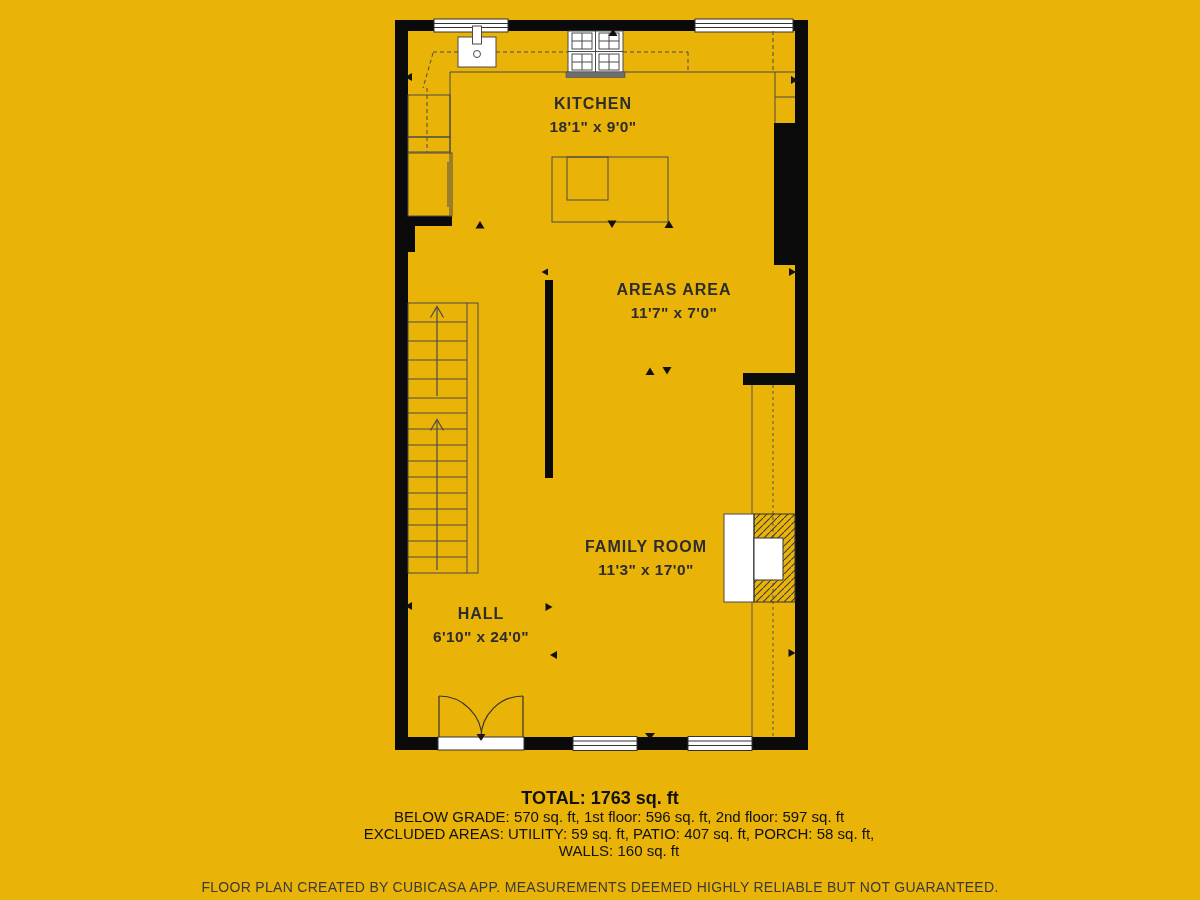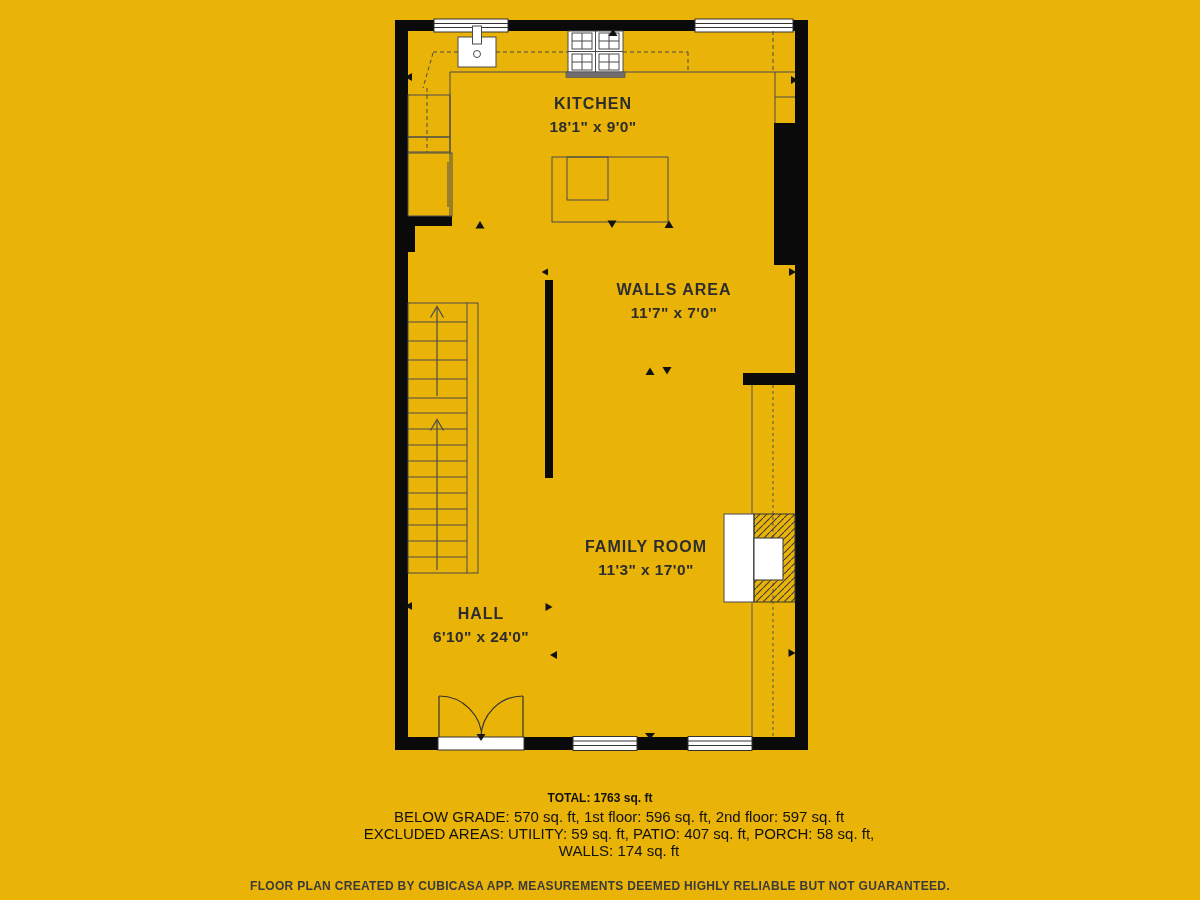--- a/index.html
+++ b/index.html
@@ -10,25 +10,25 @@
   svg{position:absolute;left:0;top:0;}
   .room-label{
     position:absolute;transform:translate(-50%,-50%);
     text-align:center;white-space:nowrap;color:#2d2d2d;
   }
   .room-name{font-size:16px;font-weight:600;letter-spacing:1px;line-height:23px;}
   .room-dims{font-size:15.5px;font-weight:600;letter-spacing:.4px;line-height:23px;}
   .summary{
     position:absolute;left:0;right:0;top:789px;text-align:center;color:#111111;
   }
-  .summary .total{font-size:12px;font-weight:700;line-height:19px;}
+  .summary .total{font-size:18px;font-weight:700;line-height:19px;}
   .summary .fline{font-size:15px;font-weight:400;line-height:17px;margin-left:38px;}
   .disclaimer{
     position:absolute;left:0;right:0;top:879px;text-align:center;
-    font-size:12px;font-weight:700;letter-spacing:.3px;color:#3a3a3a;white-space:nowrap;
+    font-size:14px;font-weight:400;letter-spacing:.3px;color:#3a3a3a;white-space:nowrap;
   }
 </style>
 </head>
 <body>
 
 <div class="canvas">
 
   <svg width="1200" height="900" viewBox="0 0 1200 900">
     <defs>
       <pattern id="hatch" width="7" height="7" patternUnits="userSpaceOnUse">
@@ -185,36 +185,36 @@
       <polygon points="650,739.5 645,733 655,733"></polygon>
     </g>
   </svg>
 
   <div class="room-label" style="left:593px;top:115px">
     <div class="room-name">KITCHEN</div>
     <div class="room-dims">18'1" x 9'0"</div>
   </div>
 
   <div class="room-label" style="left:674px;top:301px">
-    <div class="room-name">WALLS AREA</div>
+    <div class="room-name">AREAS AREA</div>
     <div class="room-dims">11'7" x 7'0"</div>
   </div>
 
   <div class="room-label" style="left:646px;top:558px">
     <div class="room-name">FAMILY ROOM</div>
     <div class="room-dims">11'3" x 17'0"</div>
   </div>
 
   <div class="room-label" style="left:481px;top:625px">
     <div class="room-name">HALL</div>
     <div class="room-dims">6'10" x 24'0"</div>
   </div>
 
   <div class="summary">
     <div class="total">TOTAL: 1763 sq. ft</div>
     <div class="fline">BELOW GRADE: 570 sq. ft, 1st floor: 596 sq. ft, 2nd floor: 597 sq. ft</div>
     <div class="fline">EXCLUDED AREAS: UTILITY: 59 sq. ft, PATIO: 407 sq. ft, PORCH: 58 sq. ft,</div>
-    <div class="fline">WALLS: 174 sq. ft</div>
+    <div class="fline">WALLS: 160 sq. ft</div>
   </div>
 
   <div class="disclaimer">FLOOR PLAN CREATED BY CUBICASA APP. MEASUREMENTS DEEMED HIGHLY RELIABLE BUT NOT GUARANTEED.</div>
 
 </div>
 
 </body></html>

